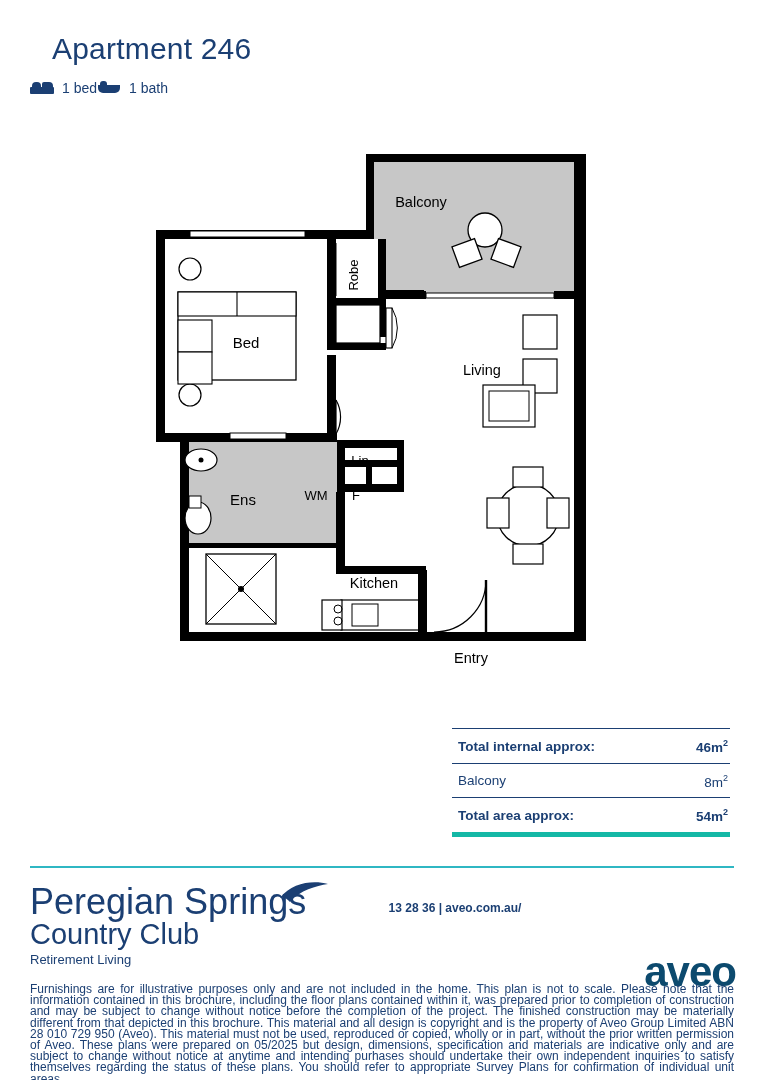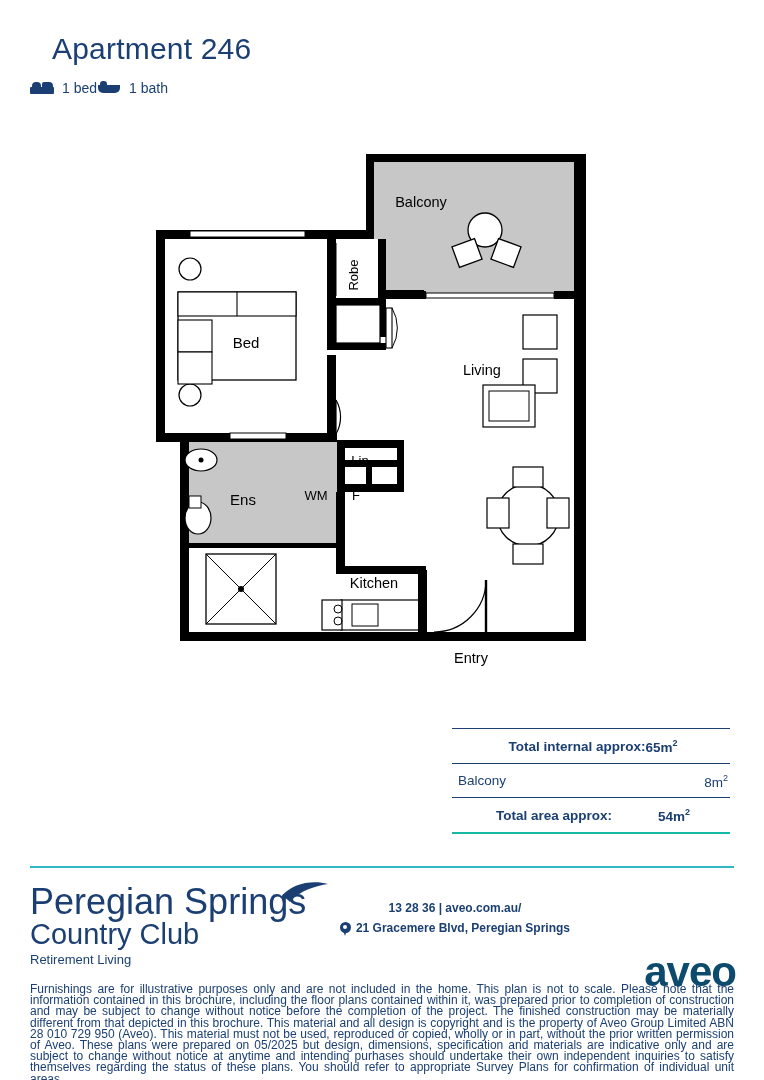--- a/index.html
+++ b/index.html
@@ -56,22 +56,22 @@
   
   .areas {
     position: absolute; left: 452px; top: 728px; width: 278px;
     font-size: 13.5px; color: #1b3f73;
   }
   .area-row {
     display: flex; justify-content: space-between; align-items: center;
     padding: 9px 2px 8px 6px;
     border-top: 1px solid #1b3f73;
   }
-  .area-row:last-child { border-bottom: 2px solid #14b8a6; gap: 46px; }
-  .area-row.bold { font-weight: bold; justify-content: center; }
+  .area-row:last-child { border-bottom: 5px solid #14b8a6; gap: 46px; }
+  .area-row.bold { font-weight: bold; }
   .area-row .val sup { font-size: 9px; vertical-align: super; }
 
   
   .footer-rule {
     position: absolute; left: 30px; top: 866px; width: 704px; height: 2px;
     background: #2fb7c3;
   }
   .brand { position: absolute; left: 30px; top: 886px; width: 330px; }
   .brand .l1 { font-size: 36px; line-height: 32px; color: #1b3f73; }
   .brand .l2 { font-size: 29px; line-height: 32px; color: #1b3f73; }
@@ -261,21 +261,21 @@
         <text x="243" y="375" font-size="15">Ens</text>
         <text x="374" y="458" font-size="14.5">Kitchen</text>
         <text x="471" y="533" font-size="14.5">Entry</text>
       </g>
     </svg>
   </div>
 
   <div class="areas">
     <div class="area-row bold">
       <span>Total internal approx:</span>
-      <span class="val"><span>65m</span><sup>2</sup></span>
+      <span class="val"><span>46m</span><sup>2</sup></span>
     </div>
     <div class="area-row">
       <span>Balcony</span>
       <span class="val"><span>8m</span><sup>2</sup></span>
     </div>
     <div class="area-row bold">
       <span>Total area approx:</span>
       <span class="val"><span>54m</span><sup>2</sup></span>
     </div>
   </div>
@@ -287,25 +287,19 @@
     <div class="l2">Country Club</div>
     <div class="l3">Retirement Living</div>
   </div>
 
   <svg class="swoosh" viewBox="0 0 52 26" xmlns="http://www.w3.org/2000/svg">
     <path d="M2 20 C14 4, 36 2, 50 6 C38 8, 22 12, 12 24 C9 20, 5 19, 2 20 Z" fill="#1b3f73"></path>
   </svg>
 
   <div class="contact">
     <div>13 28 36 | aveo.com.au/</div>
-    <div class="addr">
-      <span class="pin">
-          <i></i>
-        </span>
-      <span>21 Gracemere Blvd, Peregian Springs</span>
-    </div>
   </div>
 
   <div class="aveo">aveo</div>
 
   <div class="disclaimer">Furnishings are for illustrative purposes only and are not included in the home. This plan is not to scale. Please note that the information contained in this brochure, including the floor plans contained within it, was prepared prior to completion of construction and may be subject to change without notice before the completion of the project. The finished construction may be materially different from that depicted in this brochure. This material and all design is copyright and is the property of Aveo Group Limited ABN 28 010 729 950 (Aveo). This material must not be used, reproduced or copied, wholly or in part, without the prior written permission of Aveo. These plans were prepared on 05/2025 but design, dimensions, specification and materials are indicative only and are subject to change without notice at anytime and intending purhases should undertake their own independent inquiries to satisfy themselves regarding the status of these plans. You should refer to appropriate Survey Plans for confirmation of individual unit areas.</div>
 
 </div>
 
 </body></html>

